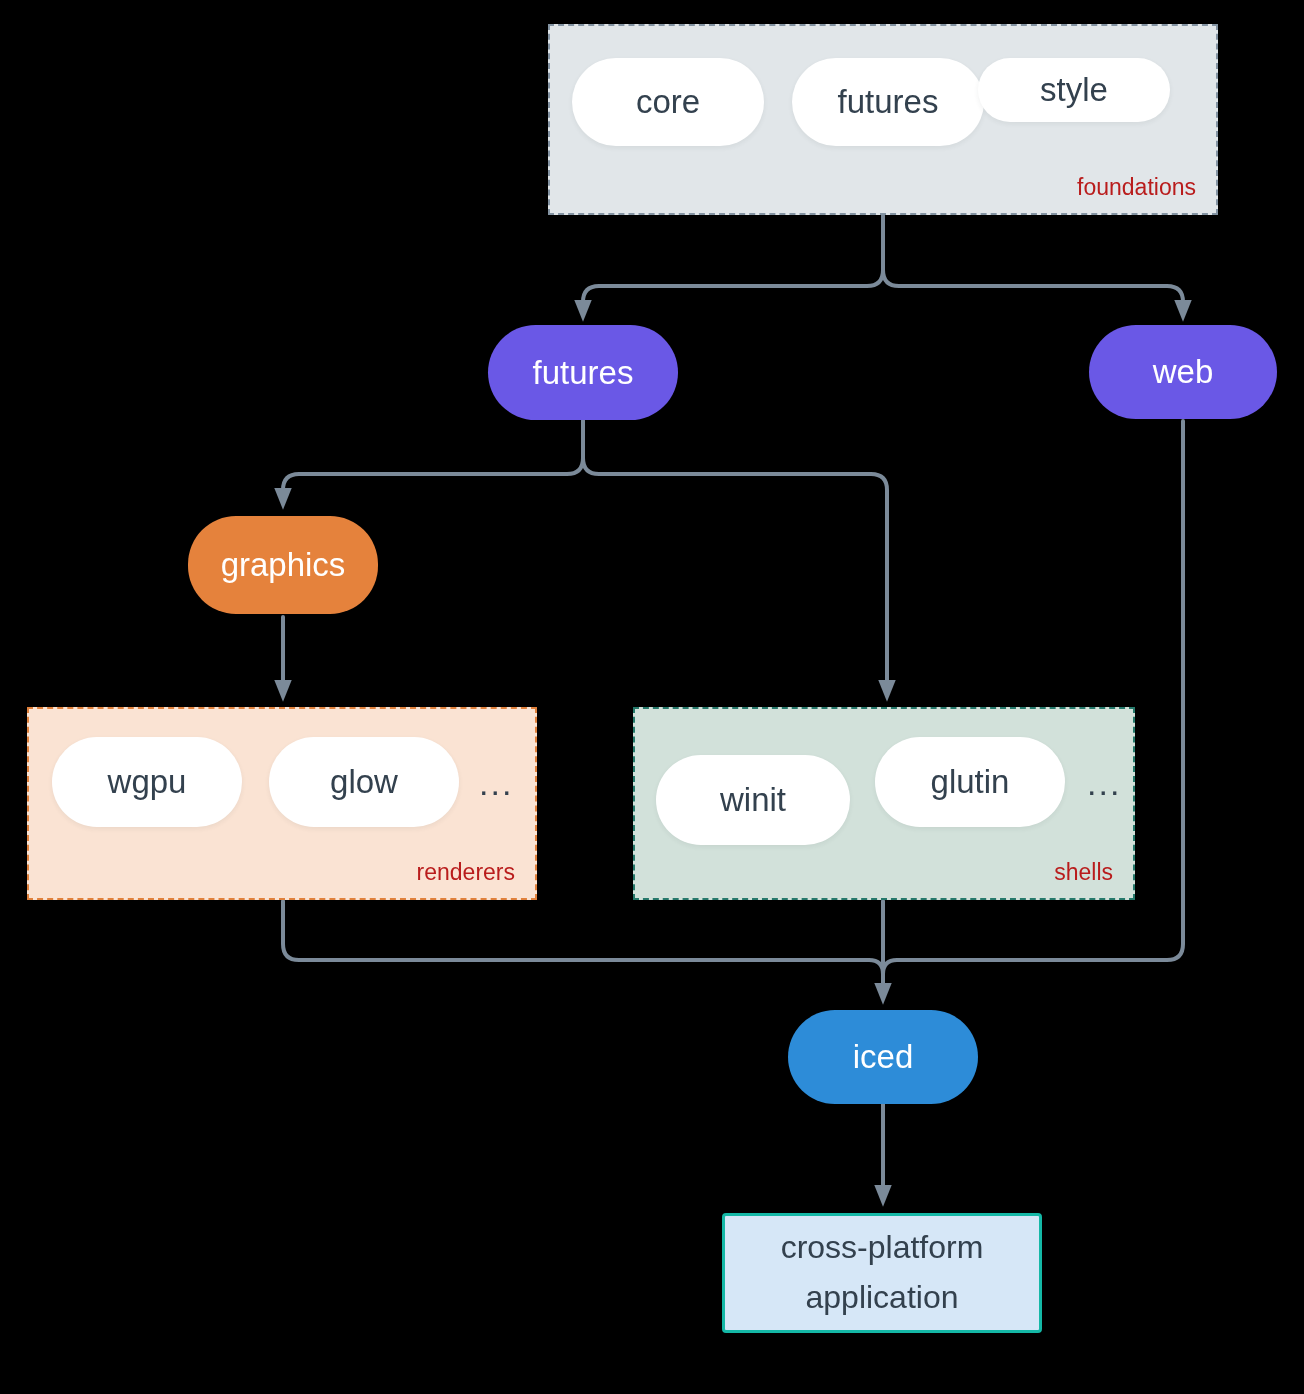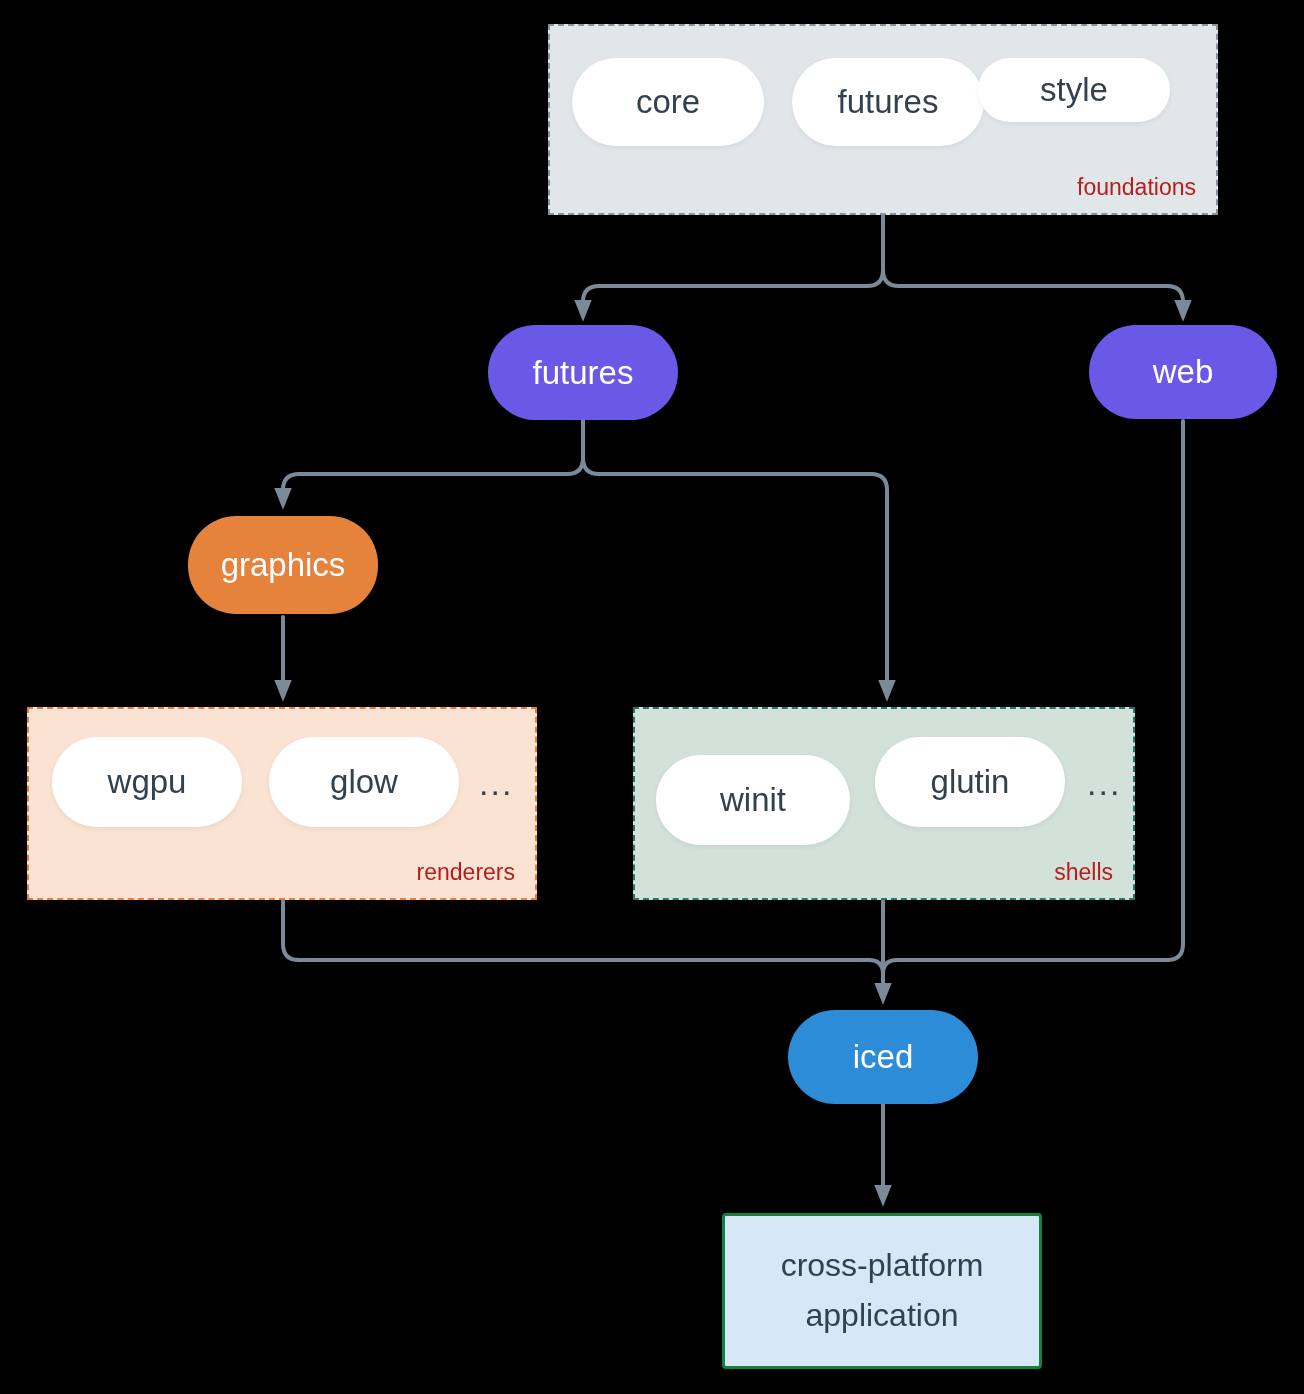--- a/index.html
+++ b/index.html
@@ -18,22 +18,22 @@
         box-shadow:0 2px 5px rgba(40,50,60,0.07);}
   .dots{position:absolute;font-size:34px;color:#33414e;letter-spacing:2px;}
 
   .node{position:absolute;z-index:1;display:flex;align-items:center;justify-content:center;
         border-radius:48px;font-size:33px;color:#fff;}
   .node.native{left:488px;top:325px;width:190px;height:95px;background:#6a58e6;}
   .node.web{left:1089px;top:325px;width:188px;height:94px;background:#6a58e6;}
   .node.graphics{left:188px;top:516px;width:190px;height:98px;background:#e5823c;}
   .node.iced{left:788px;top:1010px;width:190px;height:94px;background:#2d8cd8;}
 
-  .app-box{position:absolute;z-index:1;left:722px;top:1213px;width:320px;height:156px;
-           box-sizing:border-box;background:#d6e7f7;border:3px solid #15803d;border-radius:4px;
+  .app-box{position:absolute;z-index:1;left:722px;top:1213px;width:320px;height:120px;
+           box-sizing:border-box;background:#d6e7f7;border:3px solid #14b8a6;border-radius:4px;
            display:flex;align-items:center;justify-content:center;text-align:center;
            font-size:32px;line-height:1.55;color:#33414e;padding:0 30px;}
 </style>
 </head>
 <body>
 
 <div class="canvas">
 
   <svg class="edges" width="1304" height="1394" viewBox="0 0 1304 1394">
     <defs>

